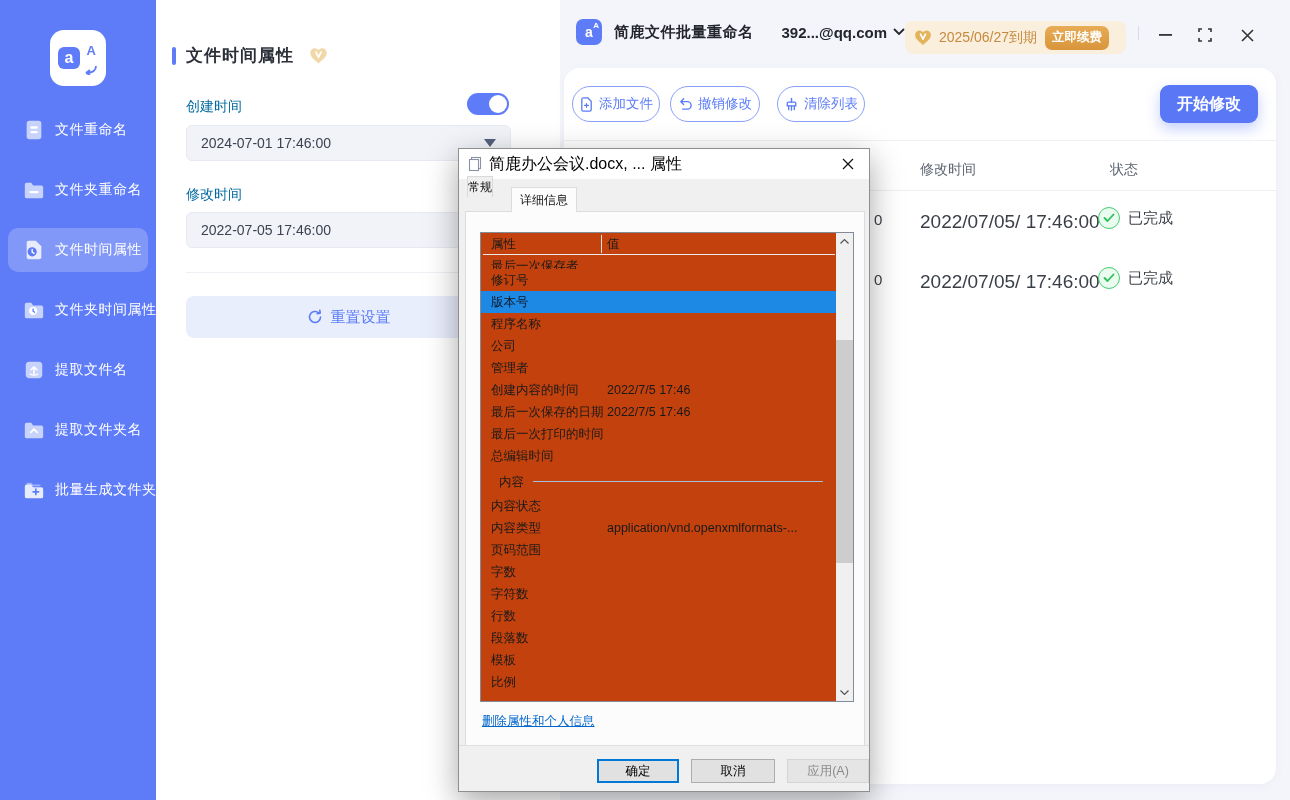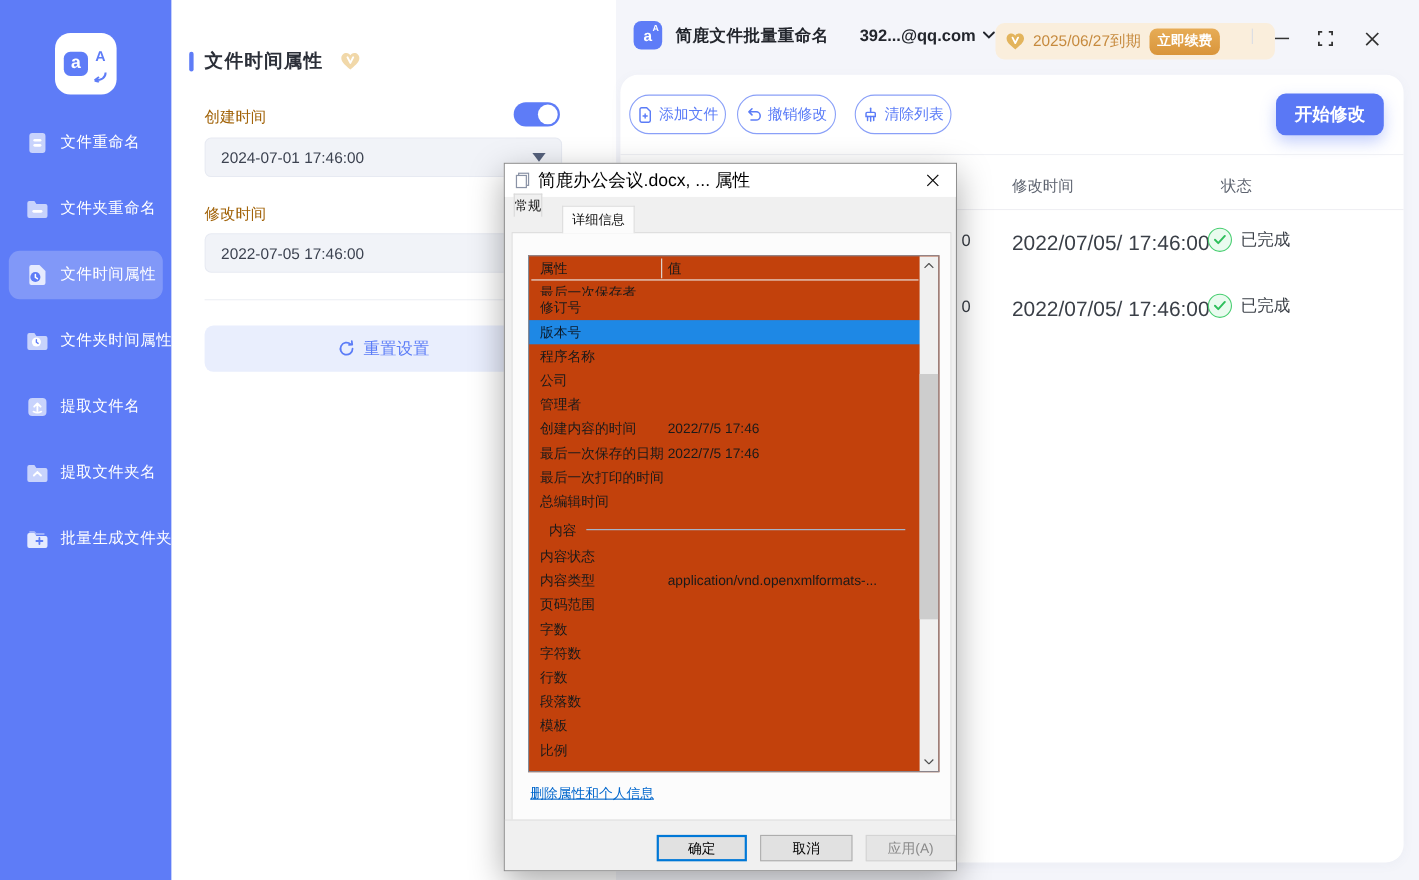--- a/index.html
+++ b/index.html
@@ -22,42 +22,42 @@
   .nav-item.sel { background:rgba(255,255,255,.22); }
   .nav-ico { width:24px; height:22px; margin-left:14px; flex:none; }
   .nav-lbl { color:#fff; font-size:14px; font-weight:normal; margin-left:9px; white-space:nowrap; letter-spacing:.5px; }
 
   
   .mid { position:absolute; left:156px; top:0; width:404px; height:800px; background:#fff; }
   .pg-title-row { position:absolute; left:16px; top:44px; display:flex; align-items:center; }
   .pg-bar { width:4px; height:18px; background:#5E7CF7; border-radius:2px; }
   .pg-title { font-size:17px; font-weight:bold; color:#2b2f38; margin-left:10px; letter-spacing:1px; }
   .vbadge { margin-left:14px; }
-  .fld-label { position:absolute; left:30px; font-size:14px; color:#a16207; } 
+  .fld-label { position:absolute; left:30px; font-size:14px; color:#0369a1; } 
   .switch { position:absolute; left:311px; top:93px; width:42px; height:22px; background:#5E7CF7; border-radius:11px; cursor:pointer; }
   .switch .knob { position:absolute; right:2px; top:2px; width:18px; height:18px; background:#fff; border-radius:50%; }
   .inputbox { position:absolute; left:30px; width:325px; height:36px; background:#F1F3F8; border:1px solid #E7EAF2;
               border-radius:6px; display:flex; align-items:center; font-size:14px; color:#3c4250; padding:0 14px; }
   .inputbox .caret { margin-left:auto; width:0; height:0; border-left:6px solid transparent; border-right:6px solid transparent;
                      border-top:8px solid #55617c; }
   .divider { position:absolute; left:30px; top:272px; width:325px; height:1px; background:#EDEFF4; }
   .reset-btn { position:absolute; left:30px; top:296px; width:325px; height:42px; background:#E9EEFD; border-radius:8px;
                display:flex; align-items:center; justify-content:center; color:#5B7CF7; font-size:15px; cursor:pointer; }
   .reset-btn svg { margin-right:8px; }
 
   
   .rightbg { position:absolute; left:560px; top:0; width:730px; height:800px; background:#F4F5FA; }
   .tophdr { position:absolute; left:560px; top:0; width:730px; height:64px; display:flex; align-items:center; }
   .mini-logo { width:26px; height:26px; background:#5E7CF7; border-radius:7px; margin-left:16px;
                display:flex; align-items:center; justify-content:center; color:#fff; font-weight:bold; font-size:14px; position:relative;}
   .mini-logo i { position:absolute; right:3px; top:2px; font-size:8px; font-style:normal; }
   .app-title { font-size:15px; font-weight:bold; color:#23262d; margin-left:12px; letter-spacing:.5px;}
   .account { font-size:15px; font-weight:bold; color:#23262d; margin-left:28px; }
   .acct-chev { margin-left:6px; }
-  .exp-pill { position:absolute; left:345px; top:21px; width:254px; height:33px; background:#FAEEDC; border-radius:8px;
+  .exp-pill { position:absolute; left:345px; top:21px; width:221px; height:33px; background:#FAEEDC; border-radius:8px;
               display:flex; align-items:center; }
   .exp-pill .vico { margin-left:8px; }
   .exp-text { font-size:14px; color:#C68A3E; margin-left:6px; }
   .renew-btn { margin-left:8px; width:64px; height:24px; border-radius:7px; background:linear-gradient(#E7AC56,#D9953B);
                color:#fff; font-size:12.5px; font-weight:bold; display:flex; align-items:center; justify-content:center; cursor:pointer; }
   .vline { position:absolute; left:578px; top:26px; width:1px; height:14px; background:#D9DCE4; }
   .winctl { position:absolute; top:24px; width:22px; height:22px; display:flex; align-items:center; justify-content:center; cursor:pointer; }
 
   .card { position:absolute; left:564px; top:68px; width:712px; height:716px; background:#fff; border-radius:16px;
           box-shadow:0 2px 10px rgba(100,110,150,.05); }

